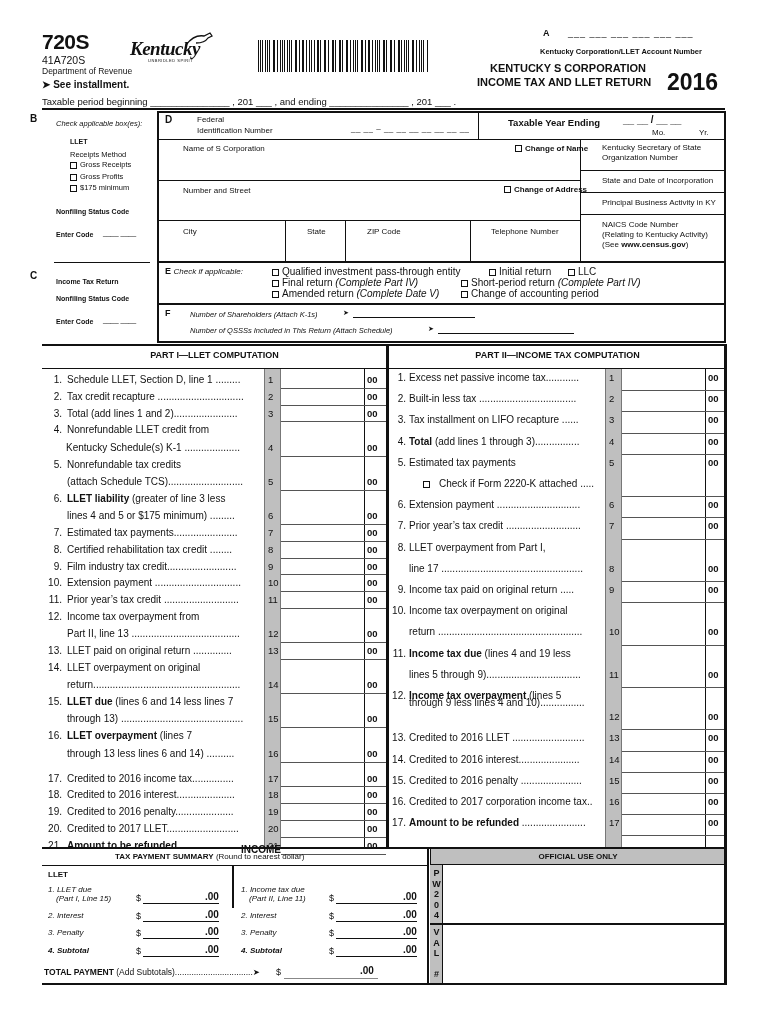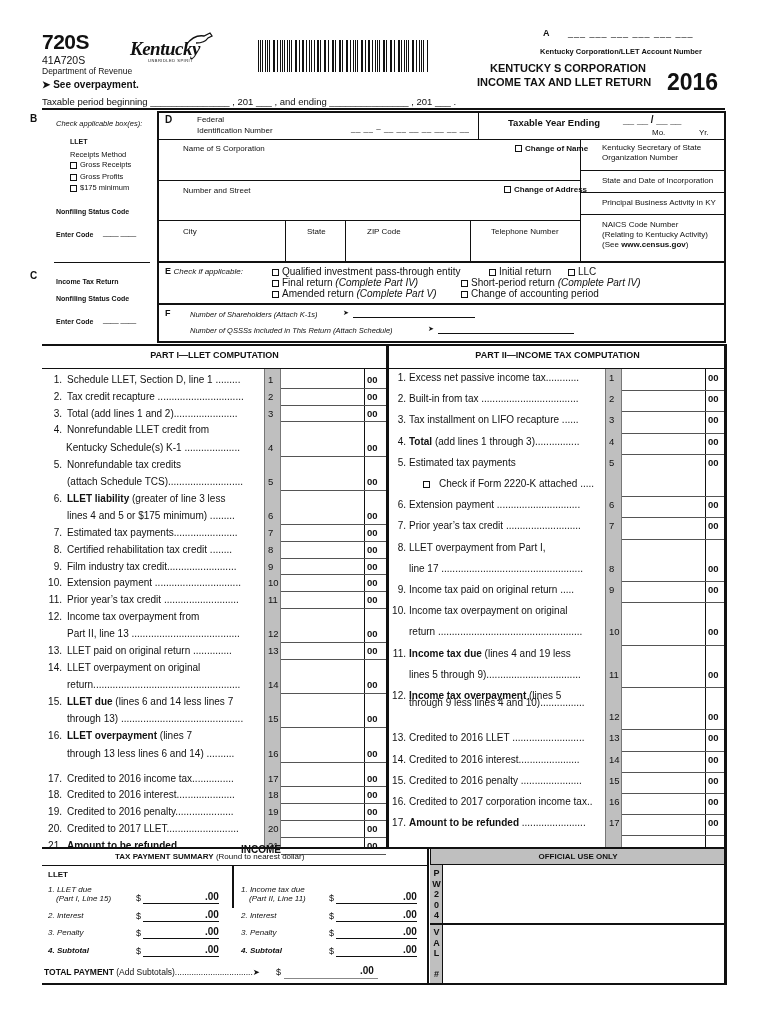--- a/index.html
+++ b/index.html
@@ -50,21 +50,21 @@
   .uline { position: absolute; height: 1px; background: #111; }
 
   .vert-letters { position: absolute; font-size: 9px; font-weight: bold; text-align: center; line-height: 10px; }
 </style>
 </head>
 <body>
 
 <div class="abs" id="form-num">720S</div>
 <div class="abs" id="form-code">41A720S</div>
 <div class="abs" id="dept">Department of Revenue</div>
-<div class="abs" id="see-inst">➤ See overpayment.</div>
+<div class="abs" id="see-inst">➤ See installment.</div>
 <div class="abs" id="logo">Kentucky</div>
 <div class="abs" id="logo-sub">UNBRIDLED SPIRIT</div>
 <svg class="abs" id="logo-horse" viewBox="0 0 30 16">
   <path d="M2 14 C8 6, 14 4, 20 5 L26 2 L28 5 L24 7 C22 10, 18 12, 12 12" fill="none" stroke="#111" stroke-width="1.3"></path>
 </svg>
 <div class="abs" id="barcode">
     <span style="width: 2px; margin-right: 1px;"></span>
     <span style="width: 1px; margin-right: 2px;"></span>
     <span style="width: 1px; margin-right: 3px;"></span>
     <span style="width: 2px; margin-right: 1px;"></span>
@@ -207,21 +207,21 @@
 <div class="abs sm" style="left:586px; top:220px;">NAICS Code Number</div>
 <div class="abs sm" style="left:586px; top:230px;">(Relating to Kentucky Activity)</div>
 <div class="abs sm" style="left:586px; top:240px;"><span>(See </span><b>www.census.gov</b><span>)</span></div>
 
 <div class="abs" style="left:165px; top:266px; font-size:9px;"><b>E</b> <i style="font-size:8px;">Check if applicable:</i></div>
 <div class="abs" style="left:272px; top:266px; font-size:10px;"><span class="cb"></span><span>Qualified investment pass-through entity</span></div>
 <div class="abs" style="left:489px; top:266px; font-size:10px;"><span class="cb"></span><span>Initial return</span></div>
 <div class="abs" style="left:568px; top:266px; font-size:10px;"><span class="cb"></span><span>LLC</span></div>
 <div class="abs" style="left:272px; top:277px; font-size:10px;"><span class="cb"></span><span>Final return </span><i>(Complete Part IV)</i></div>
 <div class="abs" style="left:461px; top:277px; font-size:10px;"><span class="cb"></span><span>Short-period return </span><i>(Complete Part IV)</i></div>
-<div class="abs" style="left:272px; top:288px; font-size:10px;"><span class="cb"></span><span>Amended return </span><i>(Complete Part V)</i></div>
+<div class="abs" style="left:272px; top:288px; font-size:10px;"><span class="cb"></span><span>Amended return </span><i>(Complete Date V)</i></div>
 <div class="abs" style="left:461px; top:288px; font-size:10px;"><span class="cb"></span><span>Change of accounting period</span></div>
 
 <div class="abs b" style="left:165px; top:308px; font-size:9px;">F</div>
 <div class="abs i" style="left:190px; top:310px; font-size:7.5px;">Number of Shareholders (Attach K-1s)</div>
 <div class="abs" style="left:343px; top:309px; font-size:7px;">➤</div>
 <div class="uline" style="left:353px; top:317px; width:122px;"></div>
 <div class="abs i" style="left:190px; top:326px; font-size:7.5px;">Number of QSSSs Included in This Return (Attach Schedule)</div>
 <div class="abs" style="left:428px; top:325px; font-size:7px;">➤</div>
 <div class="uline" style="left:438px; top:333px; width:136px;"></div>
 
@@ -373,21 +373,21 @@
 <div id="part2">
     <div class="gray-col" style="left:605px; top:369px; width:17px; height:478px; border-left:1px solid #777; border-right:1px solid #777;"></div>
     <div class="vline" style="left:705px; top:369px; height:478px;"></div>
     <div class="num" style="left:388px; width:18px; text-align:right; top:372px;">1.</div>
     <div class="line-row" style="left:409px; top:372px;"><span>Excess net passive income tax............</span></div>
     <div class="linenum" style="left:609px; top:372px;">1</div>
     <div style="position:absolute; left:623px; top:369px; width:82px; height:21.2px;"></div>
     <div class="zero" style="left:708px; top:372px;">00</div>
     <div class="hline" style="left:622px; top:390.2px; width:102px; background:#555;"></div>
     <div class="num" style="left:388px; width:18px; text-align:right; top:393.2px;">2.</div>
-    <div class="line-row" style="left:409px; top:393.2px;"><span>Built-in from tax ...................................</span></div>
+    <div class="line-row" style="left:409px; top:393.2px;"><span>Built-in less tax ...................................</span></div>
     <div class="linenum" style="left:609px; top:393.2px;">2</div>
     <div style="position:absolute; left:623px; top:390.2px; width:82px; height:21.2px;"></div>
     <div class="zero" style="left:708px; top:393.2px;">00</div>
     <div class="hline" style="left:622px; top:411.4px; width:102px; background:#555;"></div>
     <div class="num" style="left:388px; width:18px; text-align:right; top:414.4px;">3.</div>
     <div class="line-row" style="left:409px; top:414.4px;"><span>Tax installment on LIFO recapture ......</span></div>
     <div class="linenum" style="left:609px; top:414.4px;">3</div>
     <div style="position:absolute; left:623px; top:411.4px; width:82px; height:21.2px;"></div>
     <div class="zero" style="left:708px; top:414.4px;">00</div>
     <div class="hline" style="left:622px; top:432.59999999999997px; width:102px; background:#555;"></div>

